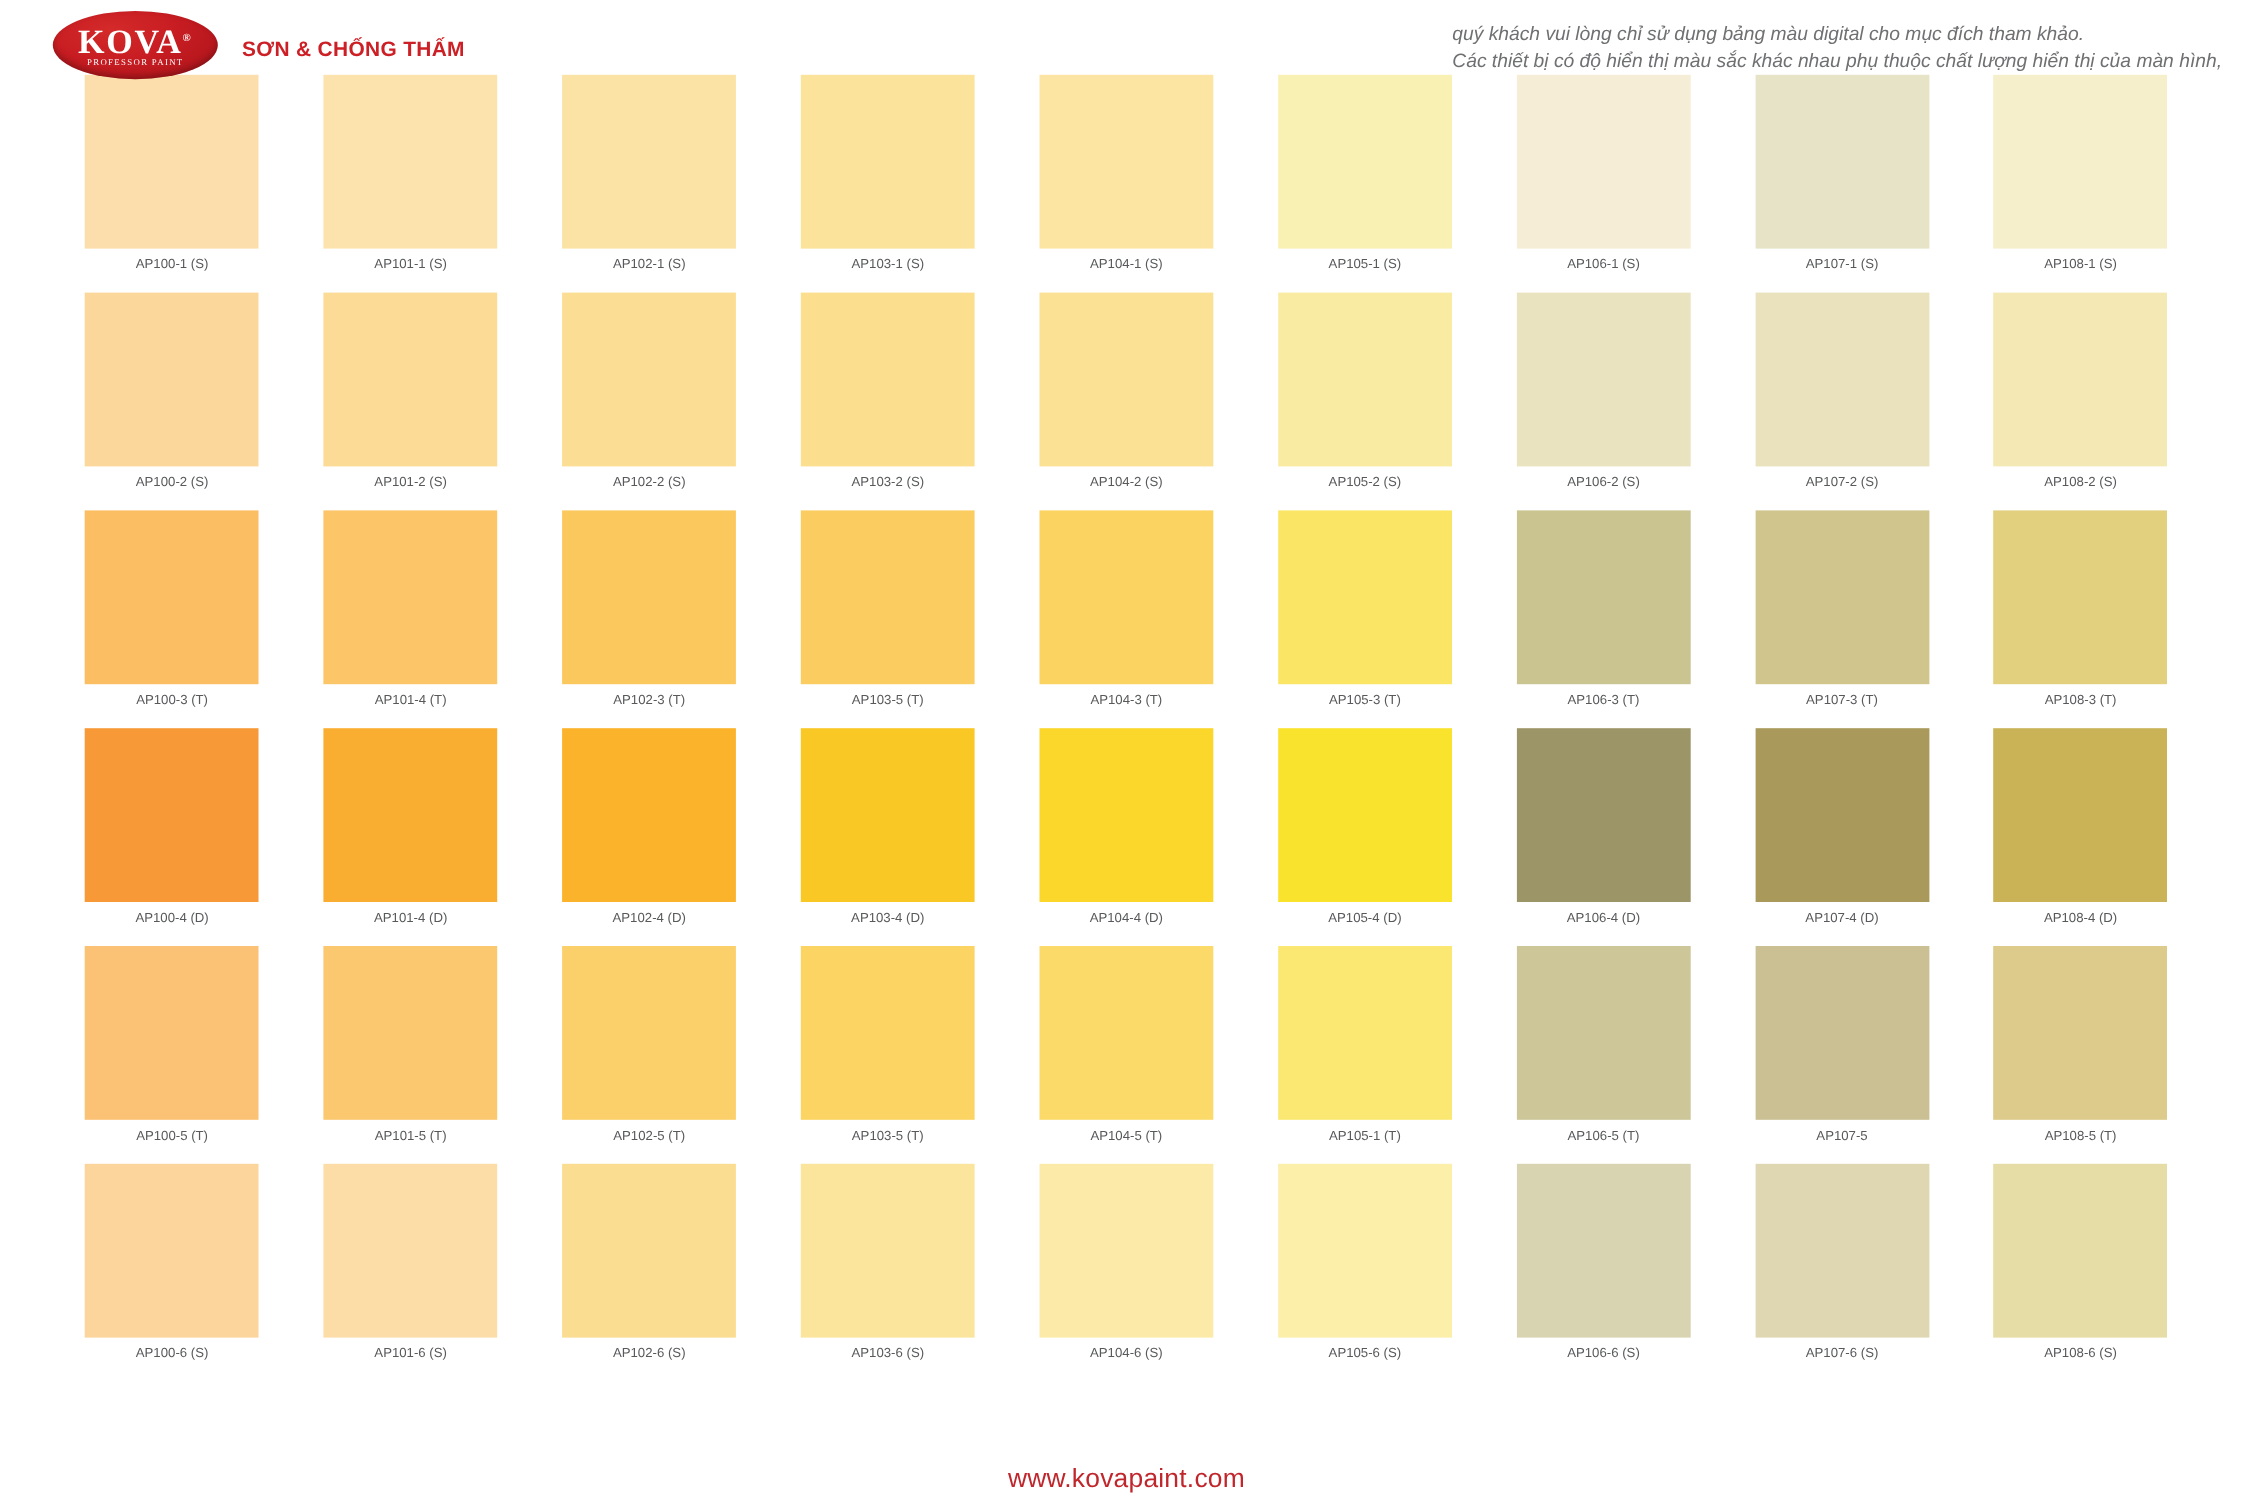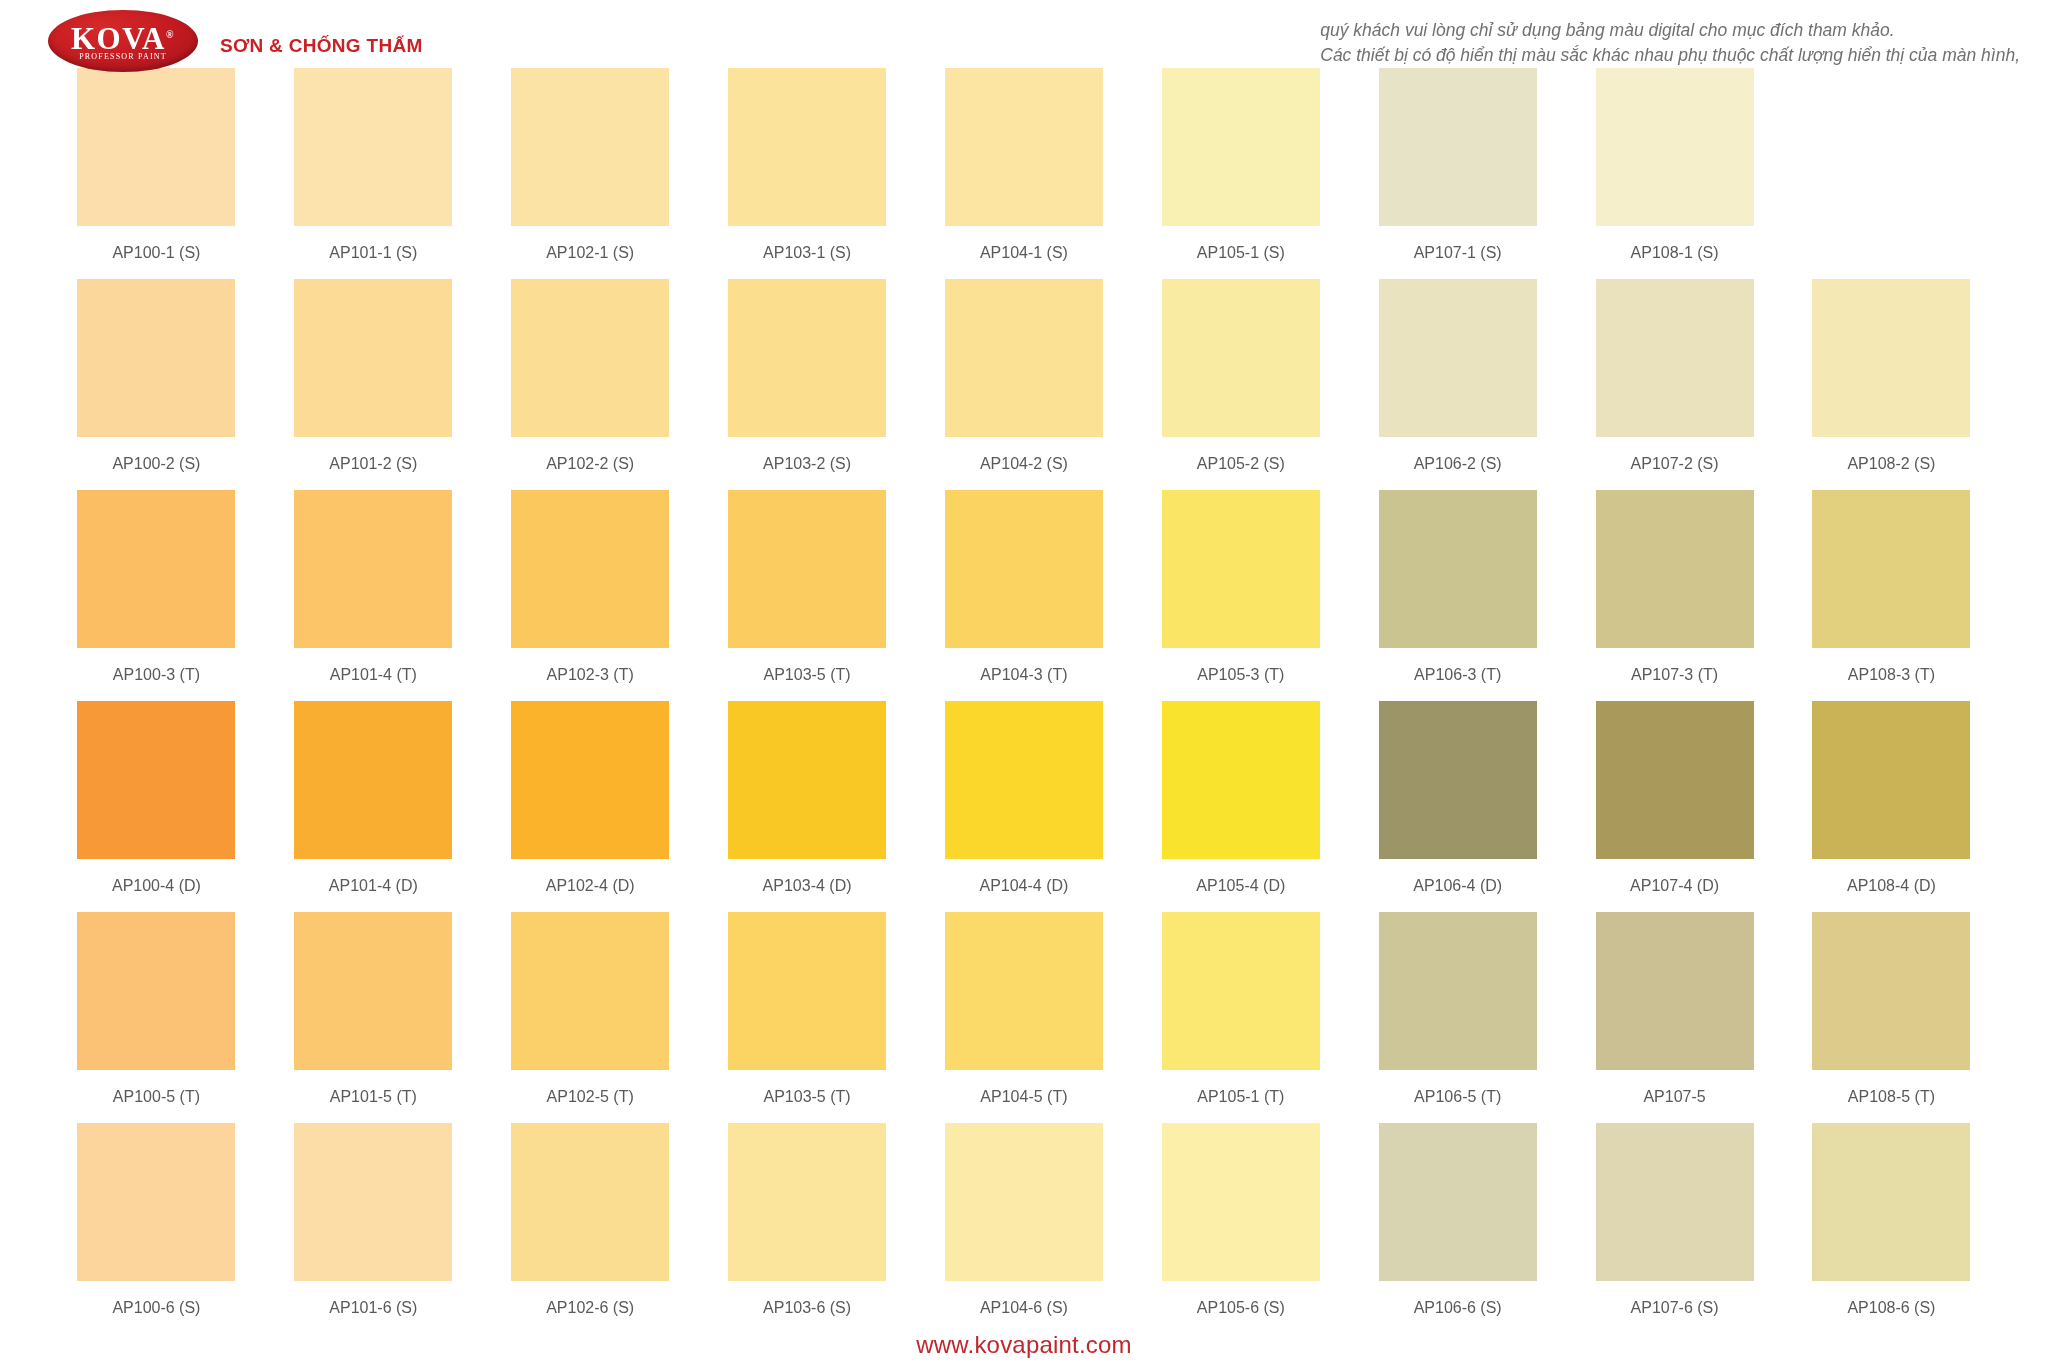--- a/index.html
+++ b/index.html
@@ -106,22 +106,22 @@
     display: flex;
     flex-direction: column;
     align-items: center;
   }
   .swatch {
     width: 158px;
     height: 158px;
     display: block;
   }
   .swatch-label {
-    margin-top: 18px;
-    font-size: 16px;
+    margin-top: 5px;
+    font-size: 12px;
     color: #58595b;
     text-align: center;
     white-space: nowrap;
     line-height: 18px;
   }
 
   
   .footer {
     position: absolute;
     left: 0;
@@ -175,20 +175,24 @@
       </div>
       <div class="cell">
         <div class="swatch" style="background-color: rgb(252, 229, 163);"></div>
         <div class="swatch-label">AP104-1 (S)</div>
       </div>
       <div class="cell">
         <div class="swatch" style="background-color: rgb(249, 240, 180);"></div>
         <div class="swatch-label">AP105-1 (S)</div>
       </div>
       <div class="cell">
+        <div class="swatch" style="background-color: rgb(245, 237, 214);"></div>
+        <div class="swatch-label">AP106-1 (S)</div>
+      </div>
+      <div class="cell">
         <div class="swatch" style="background-color: rgb(231, 227, 198);"></div>
         <div class="swatch-label">AP107-1 (S)</div>
       </div>
       <div class="cell">
         <div class="swatch" style="background-color: rgb(246, 239, 204);"></div>
         <div class="swatch-label">AP108-1 (S)</div>
       </div>
     </div>
     <div class="row">
       <div class="cell">

